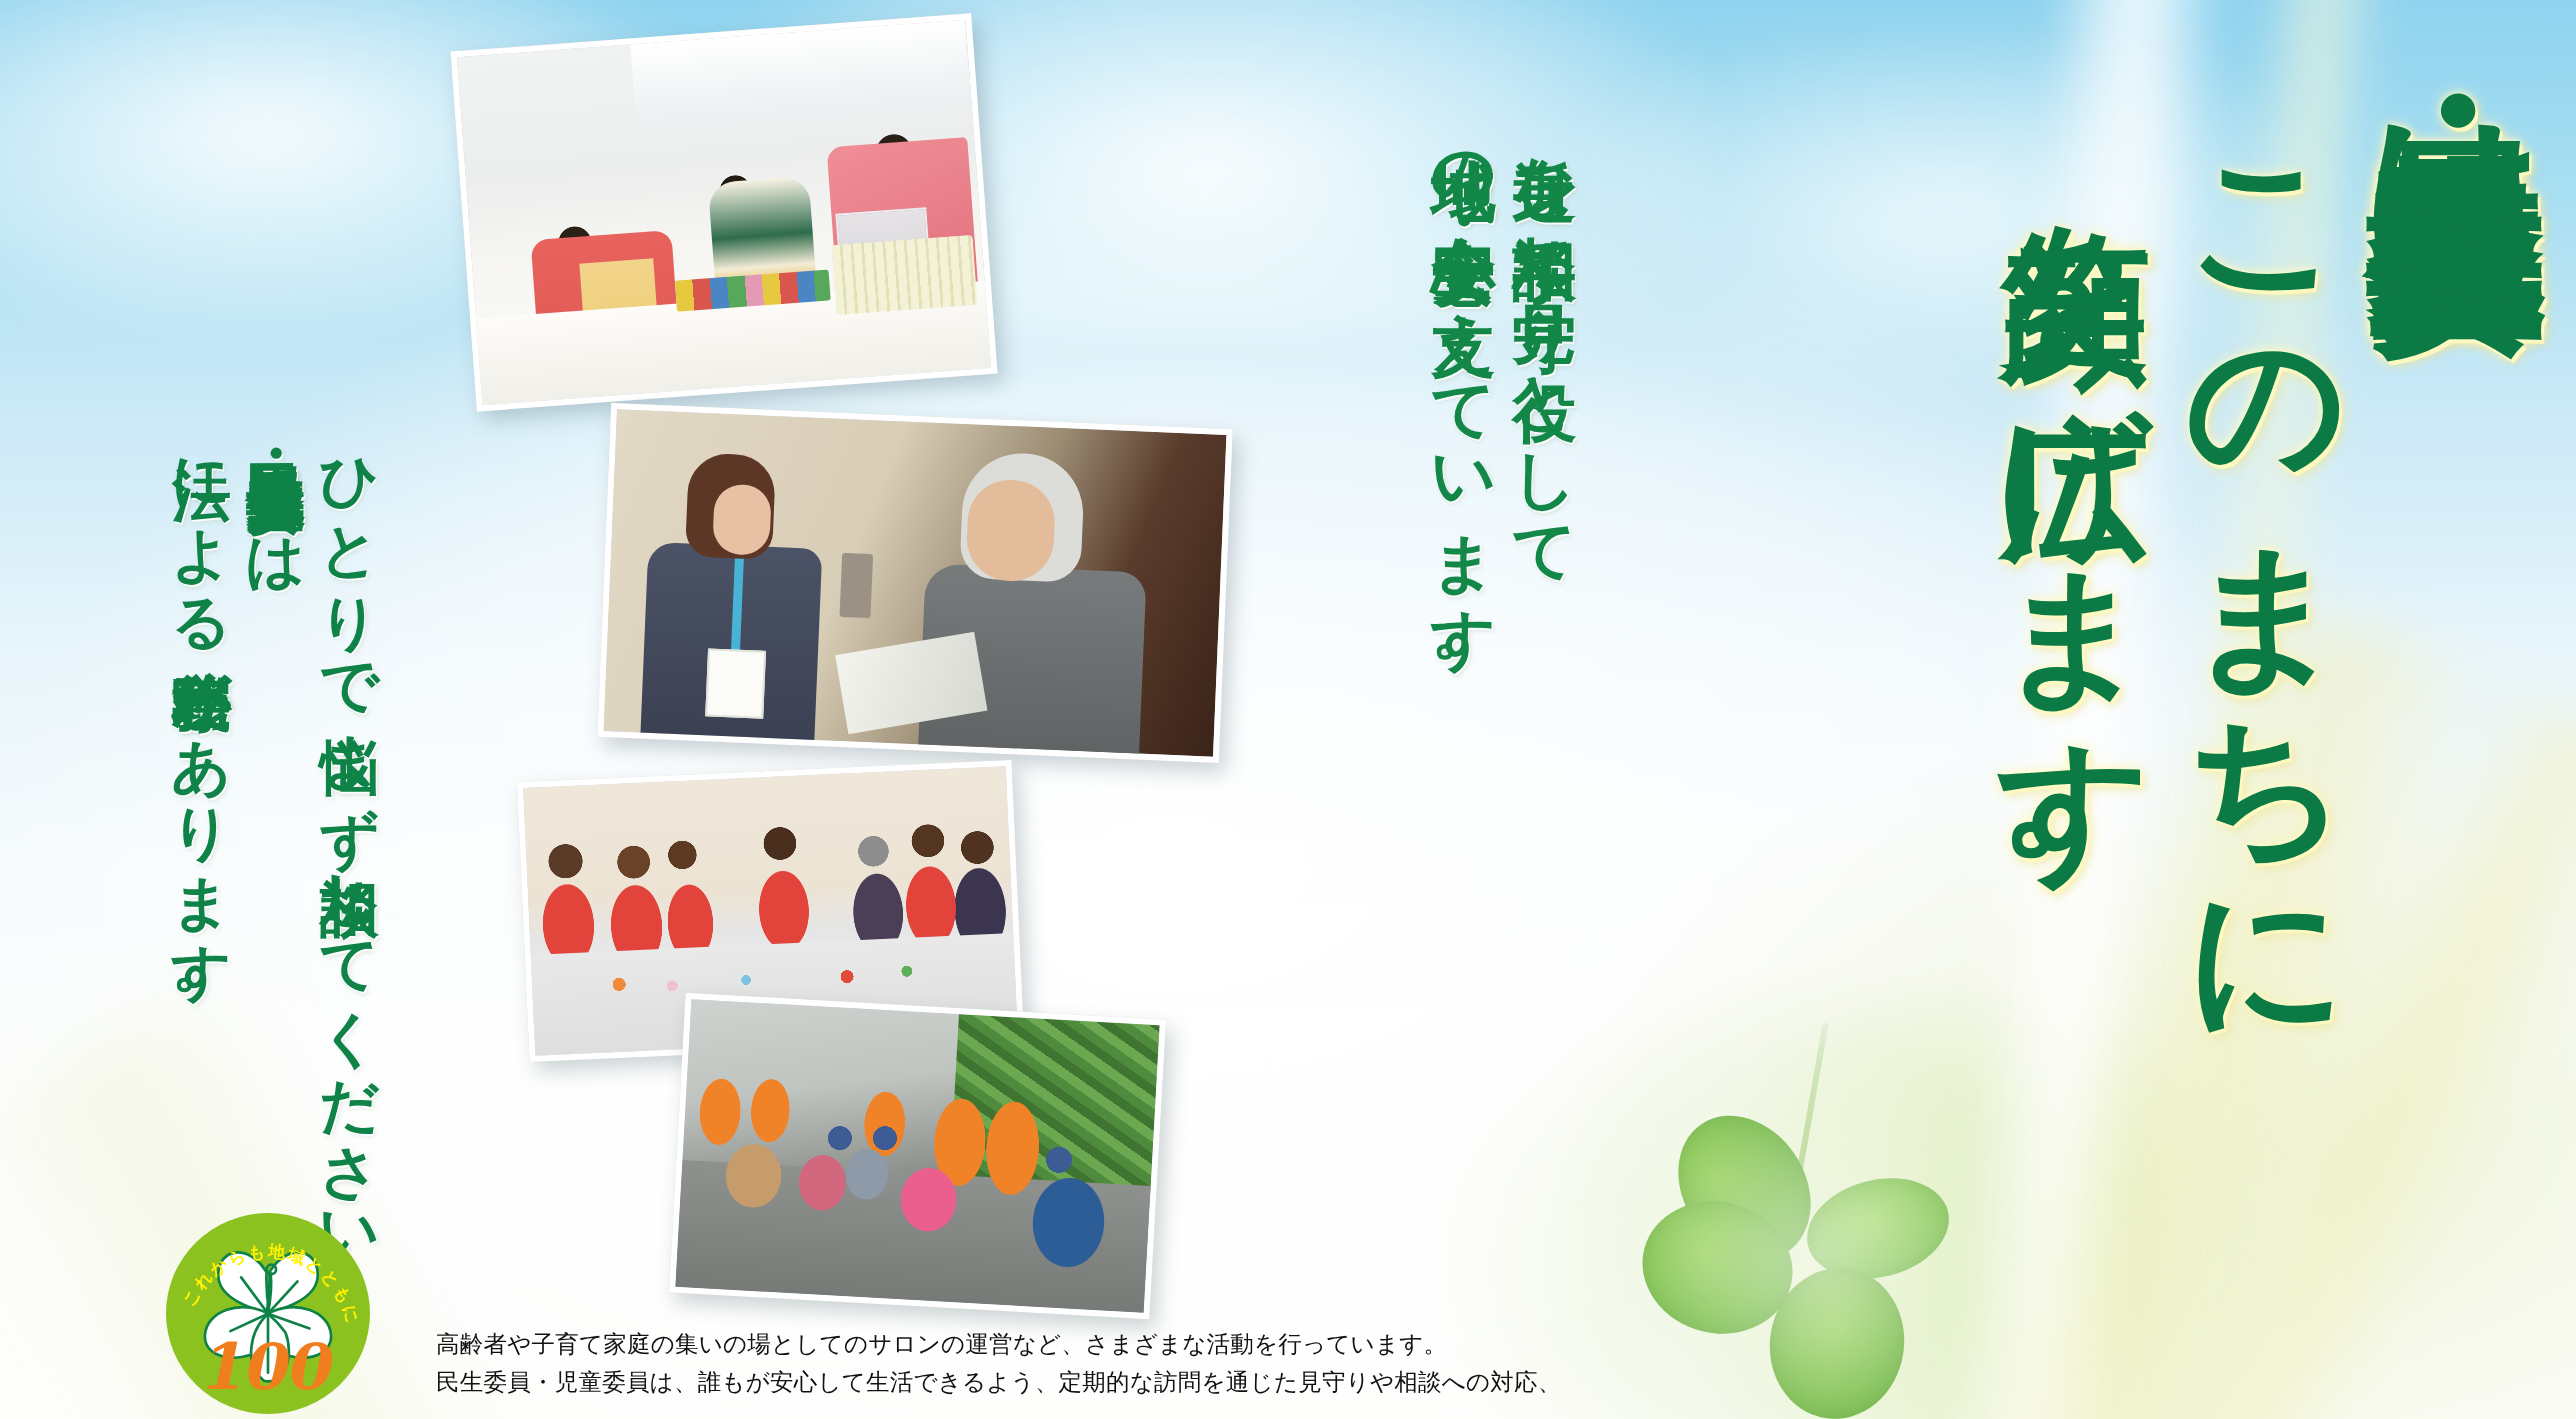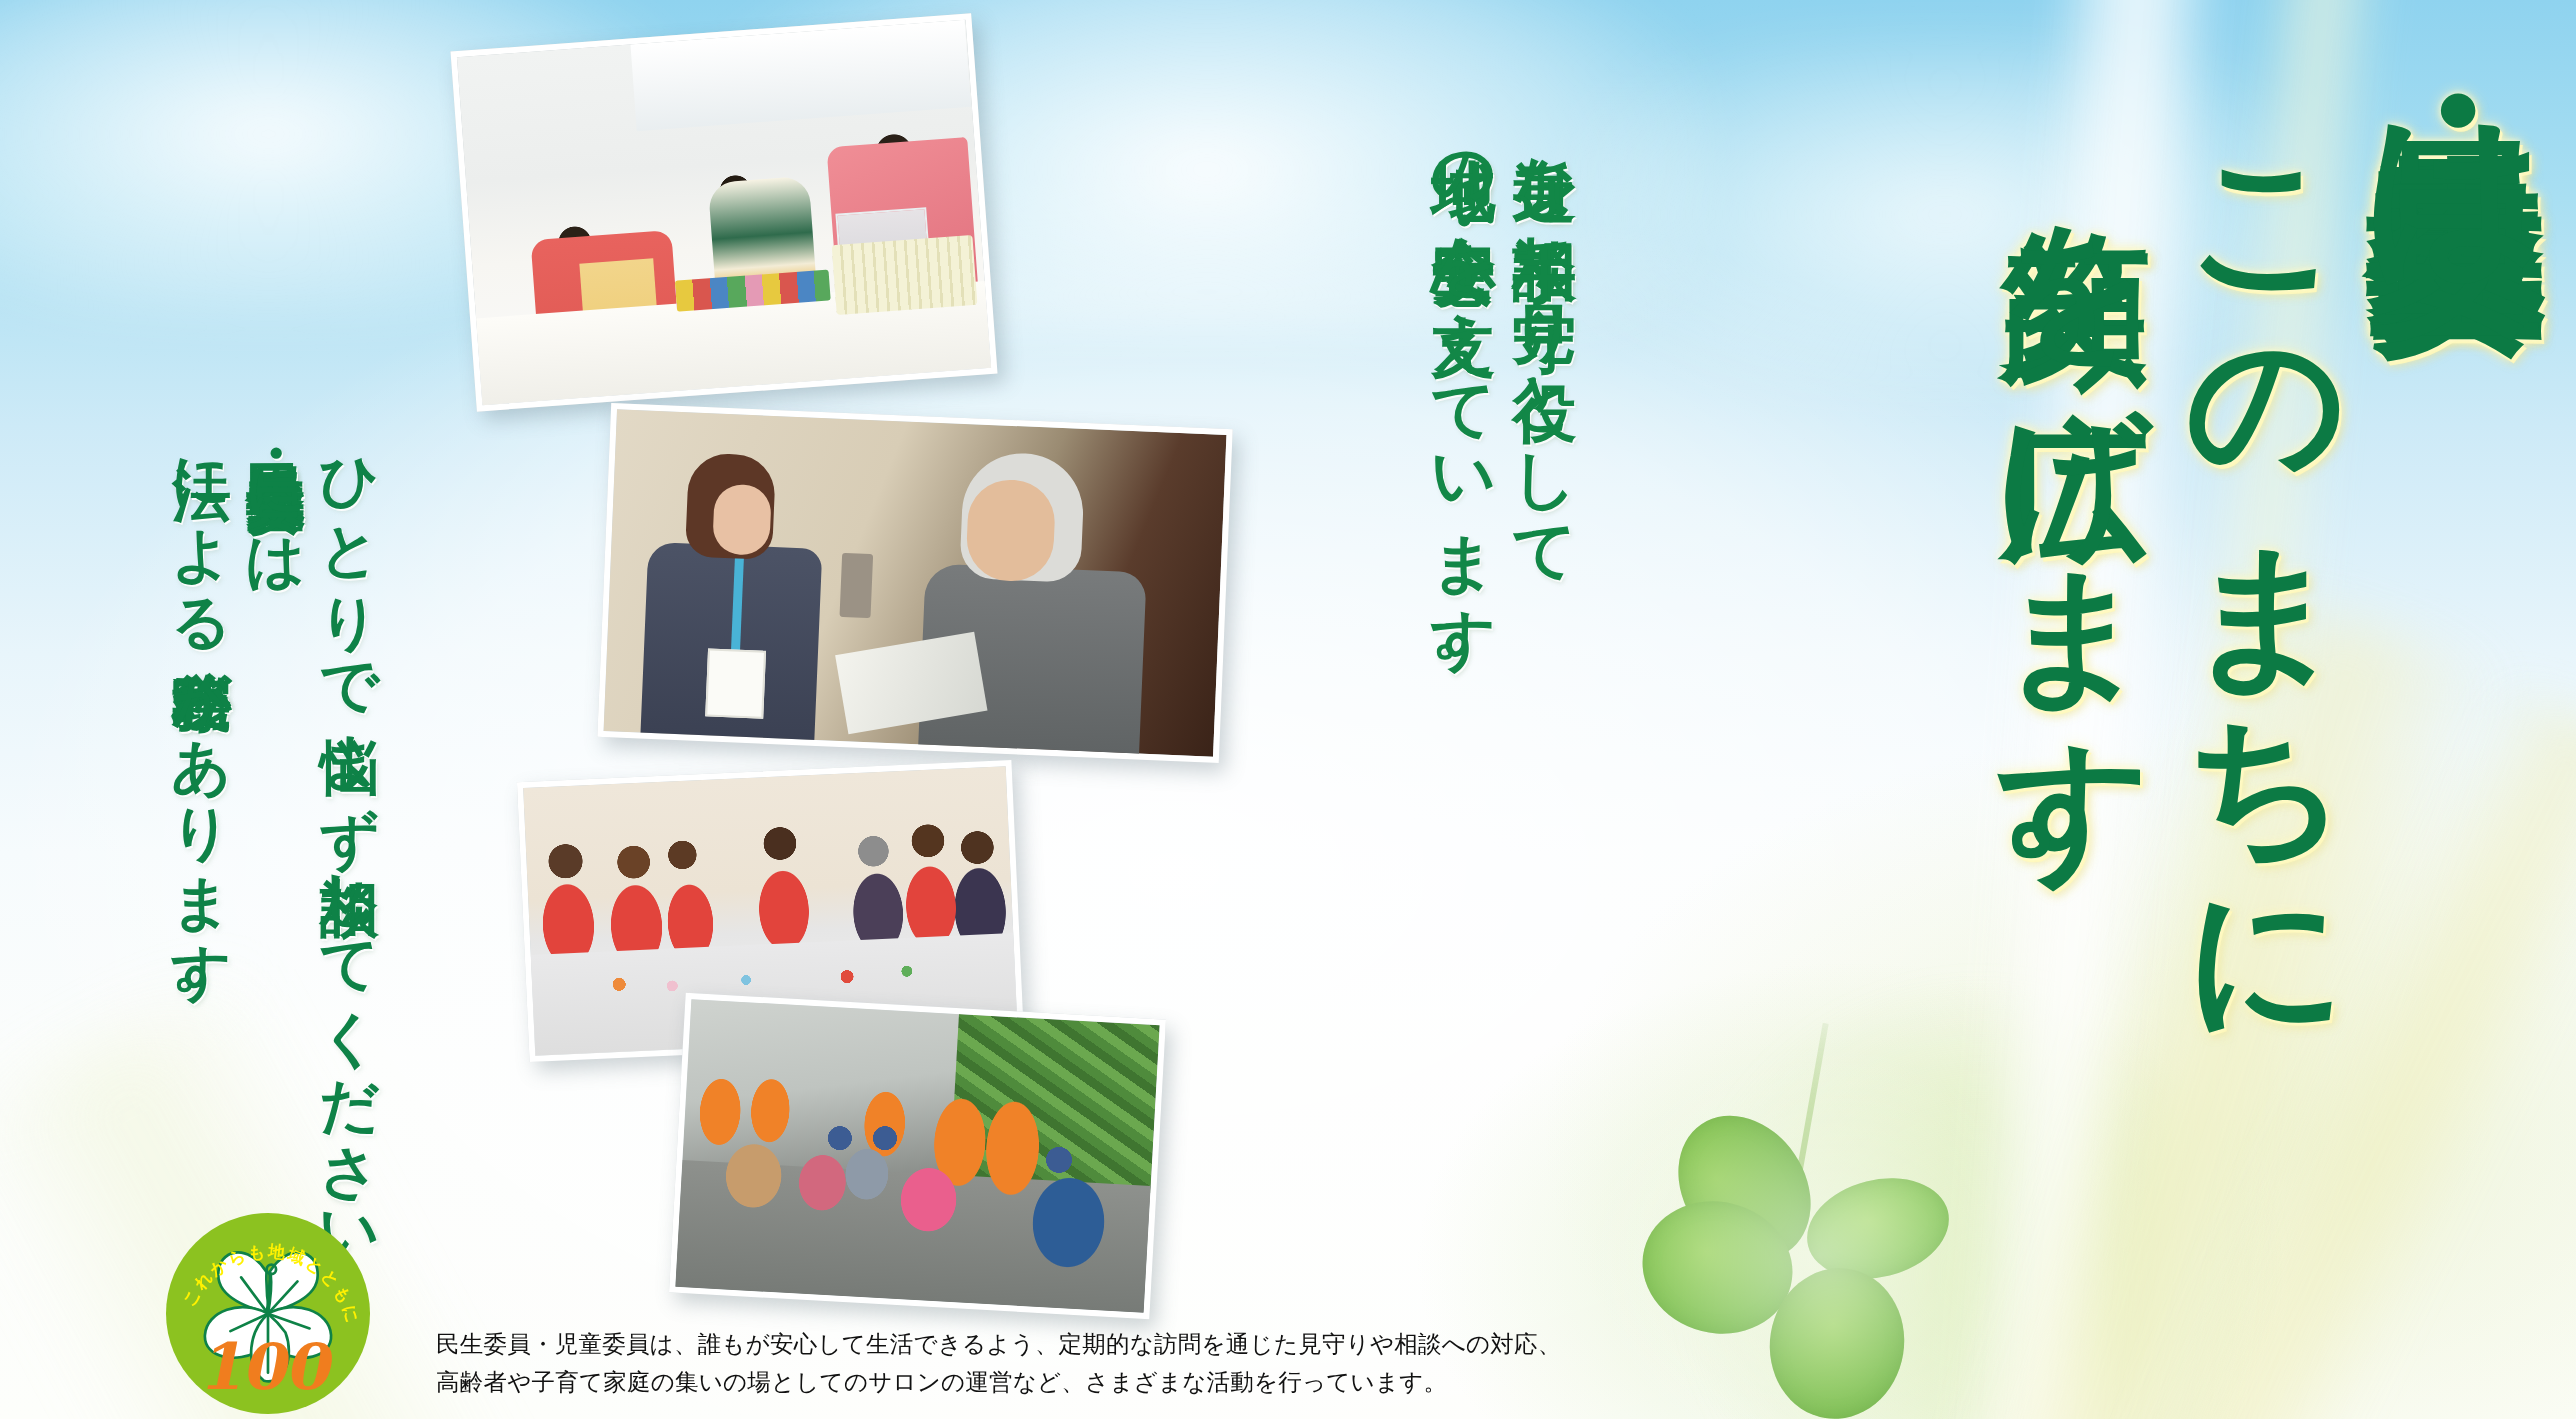--- a/index.html
+++ b/index.html
@@ -324,18 +324,18 @@
         <circle cx="157" cy="84" r="7" fill="none"></circle>
       </g>
       <text font-family="DejaVu Sans, Liberation Sans, sans-serif" font-size="25" font-weight="700" fill="#FFF100" letter-spacing="3">
         <textPath href="#arcpath" startOffset="7%">これからも地域とともに</textPath>
       </text>
     </svg>
     <div class="num">100</div>
   </div>
 
   <div id="caption">
+    <span class="cl">高齢者や子育て家庭の集いの場としてのサロンの運営など、さまざまな活動を行っています。</span>
     <span class="cl">民生委員・児童委員は、誰もが安心して生活できるよう、定期的な訪問を通じた見守りや相談への対応、</span>
-    <span class="cl">高齢者や子育て家庭の集いの場としてのサロンの運営など、さまざまな活動を行っています。</span>
   </div>
 
 </div>
 
 
 </body></html>

